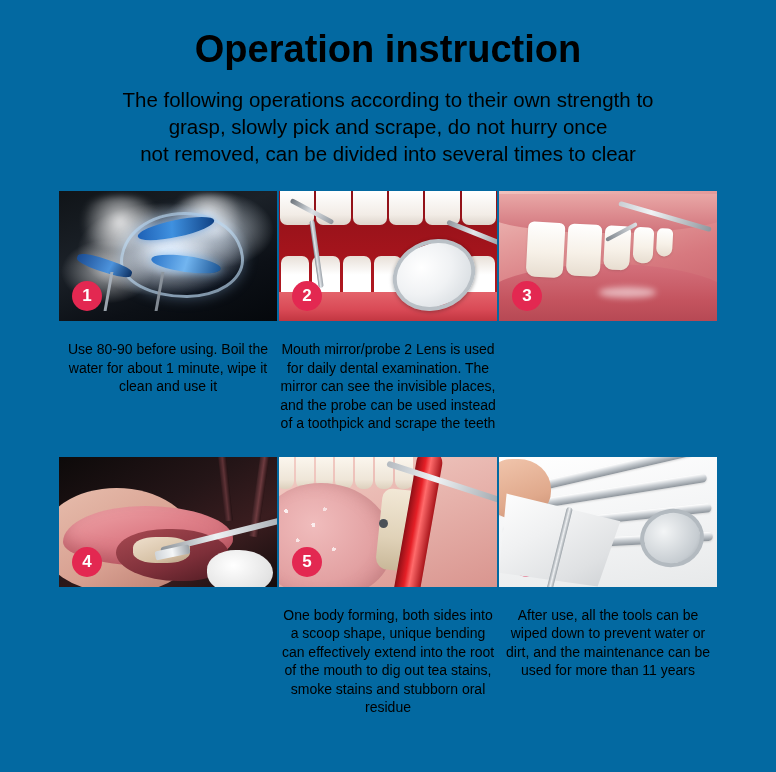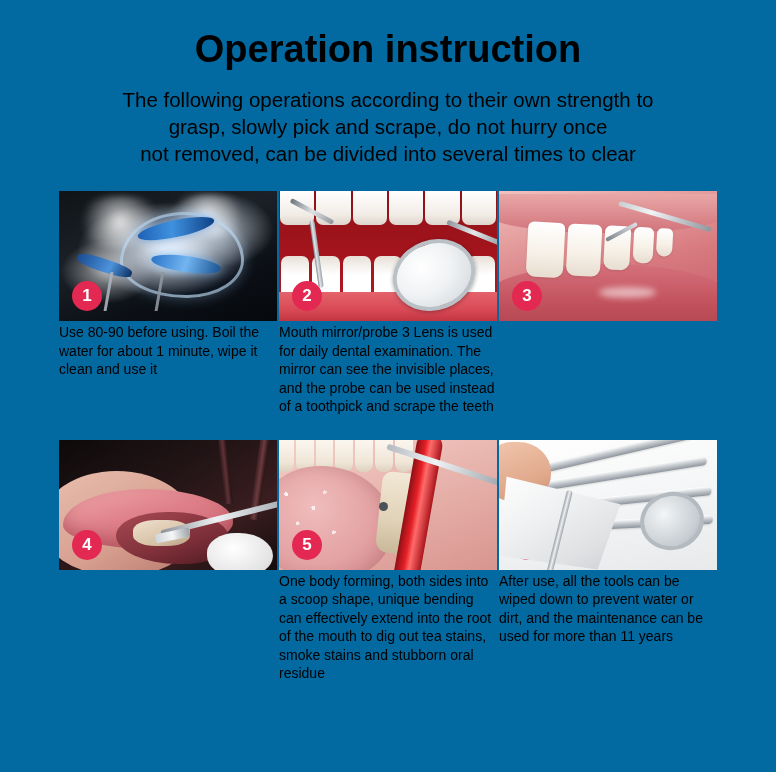--- a/index.html
+++ b/index.html
@@ -83,24 +83,24 @@
     background: #e32851;
     color: #ffffff;
     font-size: 17px;
     font-weight: bold;
     line-height: 30px;
     text-align: center;
     z-index: 5;
   }
   .caption {
     width: 218px;
-    margin-top: 2px;
+    margin-top: 19px;
     font-size: 14px;
     line-height: 18.5px;
-    text-align: left;
+    text-align: center;
     color: #000000;
   }
 
   
   .img1 {
     background:
       radial-gradient(ellipse 55% 50% at 48% 45%, rgba(255,255,255,0.92) 0%, rgba(255,255,255,0.35) 45%, rgba(255,255,255,0) 72%),
       radial-gradient(ellipse 38% 42% at 72% 30%, rgba(235,245,255,0.75) 0%, rgba(235,245,255,0) 70%),
       radial-gradient(ellipse 30% 35% at 22% 62%, rgba(255,255,255,0.6) 0%, rgba(255,255,255,0) 70%),
       linear-gradient(160deg, #101418 0%, #1b2128 38%, #0c1016 70%, #05080c 100%);
@@ -540,21 +540,21 @@
               <i></i>
           </div>
           <div class="gum-low"></div>
           <div class="probe-handle"></div>
           <div class="probe"></div>
           <div class="mirror-stem"></div>
           <div class="mirror"></div>
         </div>
         <div class="badge">2</div>
       </div>
-      <div class="caption">Mouth mirror/probe 3 Lens is used for daily dental examination. The mirror can see the invisible places, and the probe can be used instead of a toothpick and scrape the teeth</div>
+      <div class="caption">Mouth mirror/probe 2 Lens is used for daily dental examination. The mirror can see the invisible places, and the probe can be used instead of a toothpick and scrape the teeth</div>
     </div>
 
     <div class="cell">
       <div class="photo">
         <div class="shot img3">
           <div class="lip-top"></div>
           <div class="lip-bottom"></div>
           <div class="teeth">
             <i class="t1"></i>
               <i class="t2"></i>

